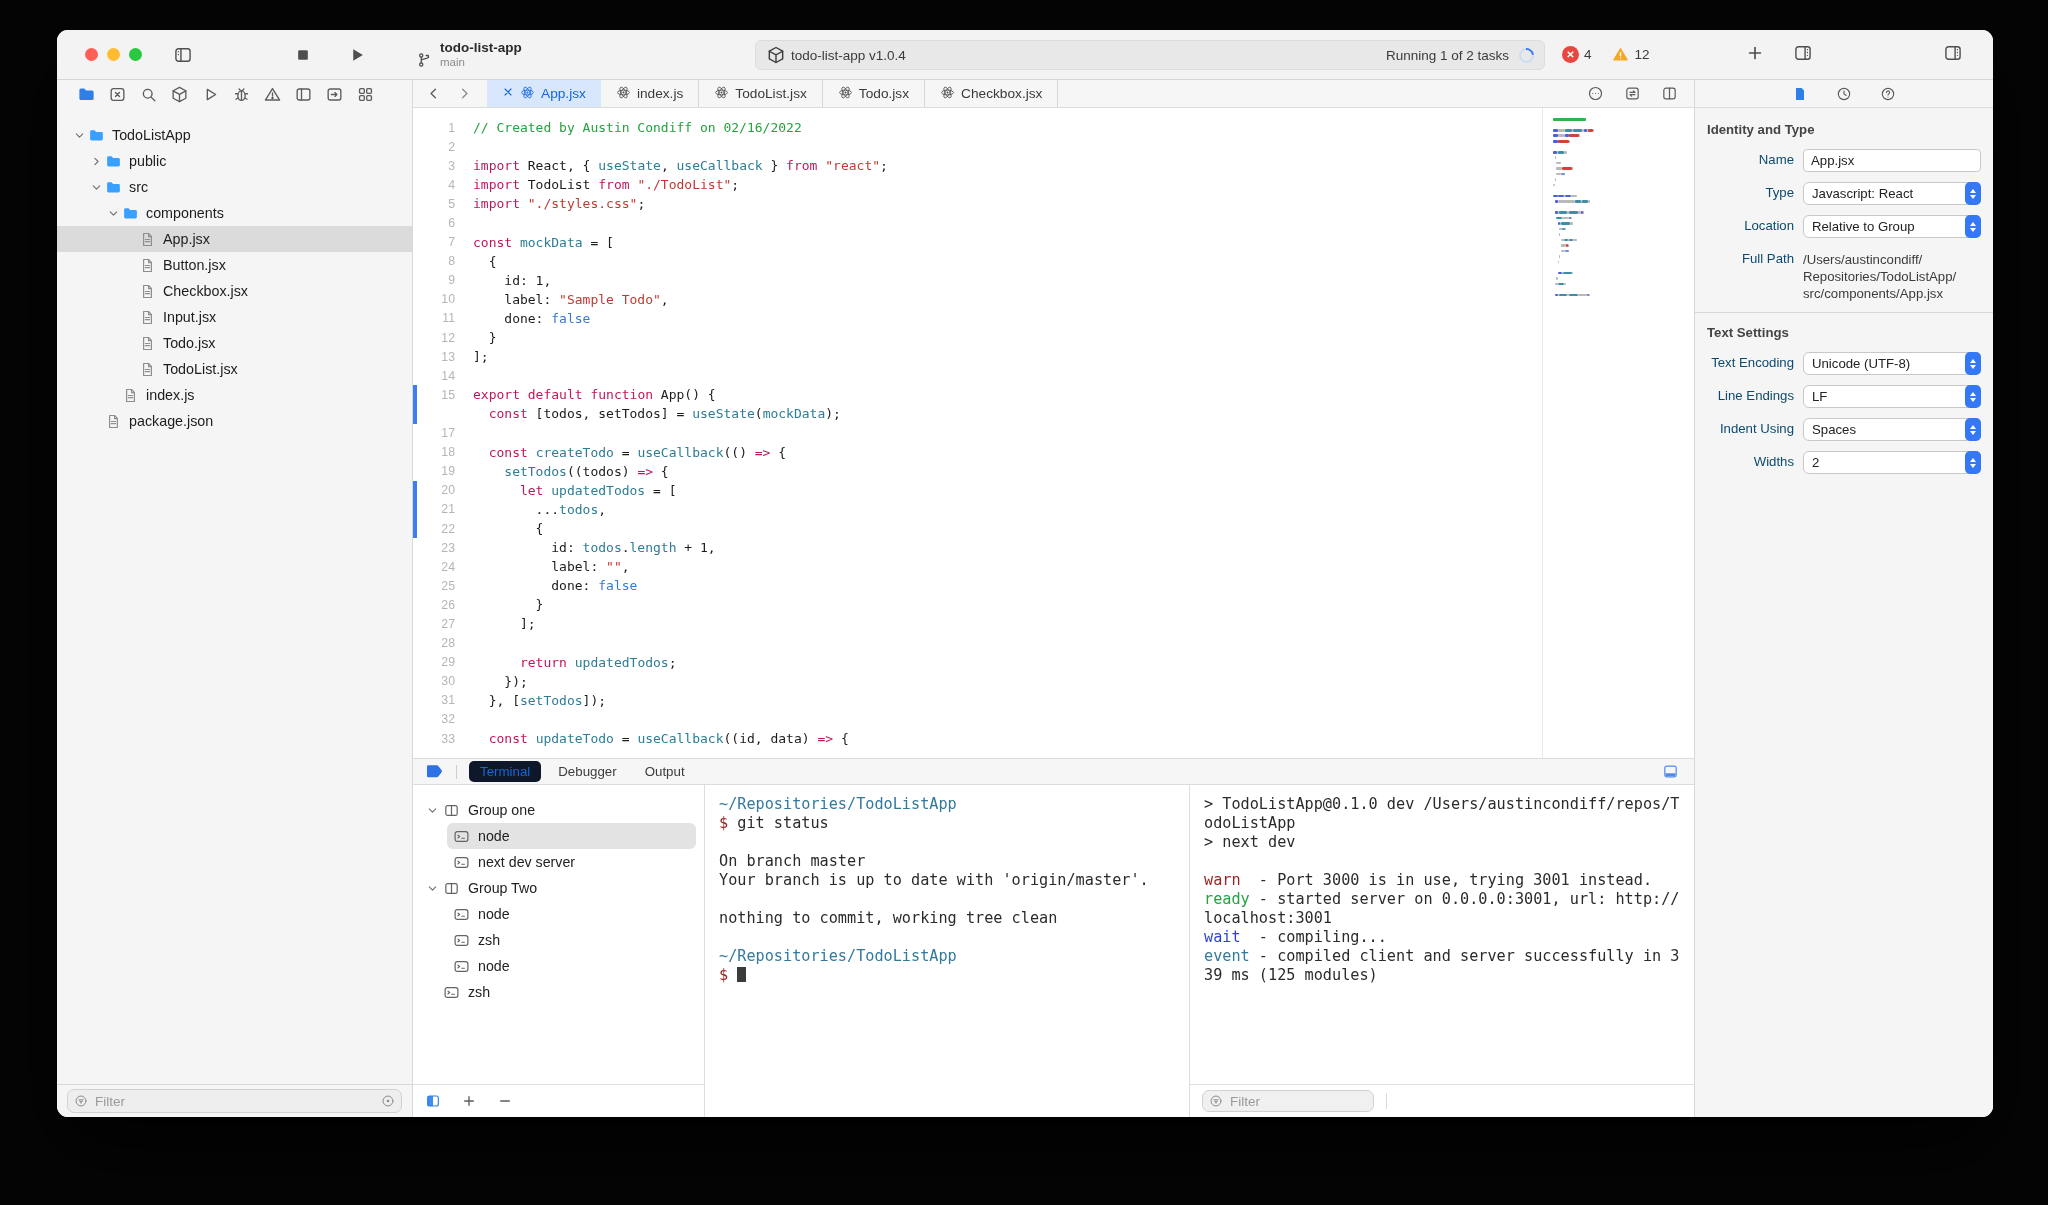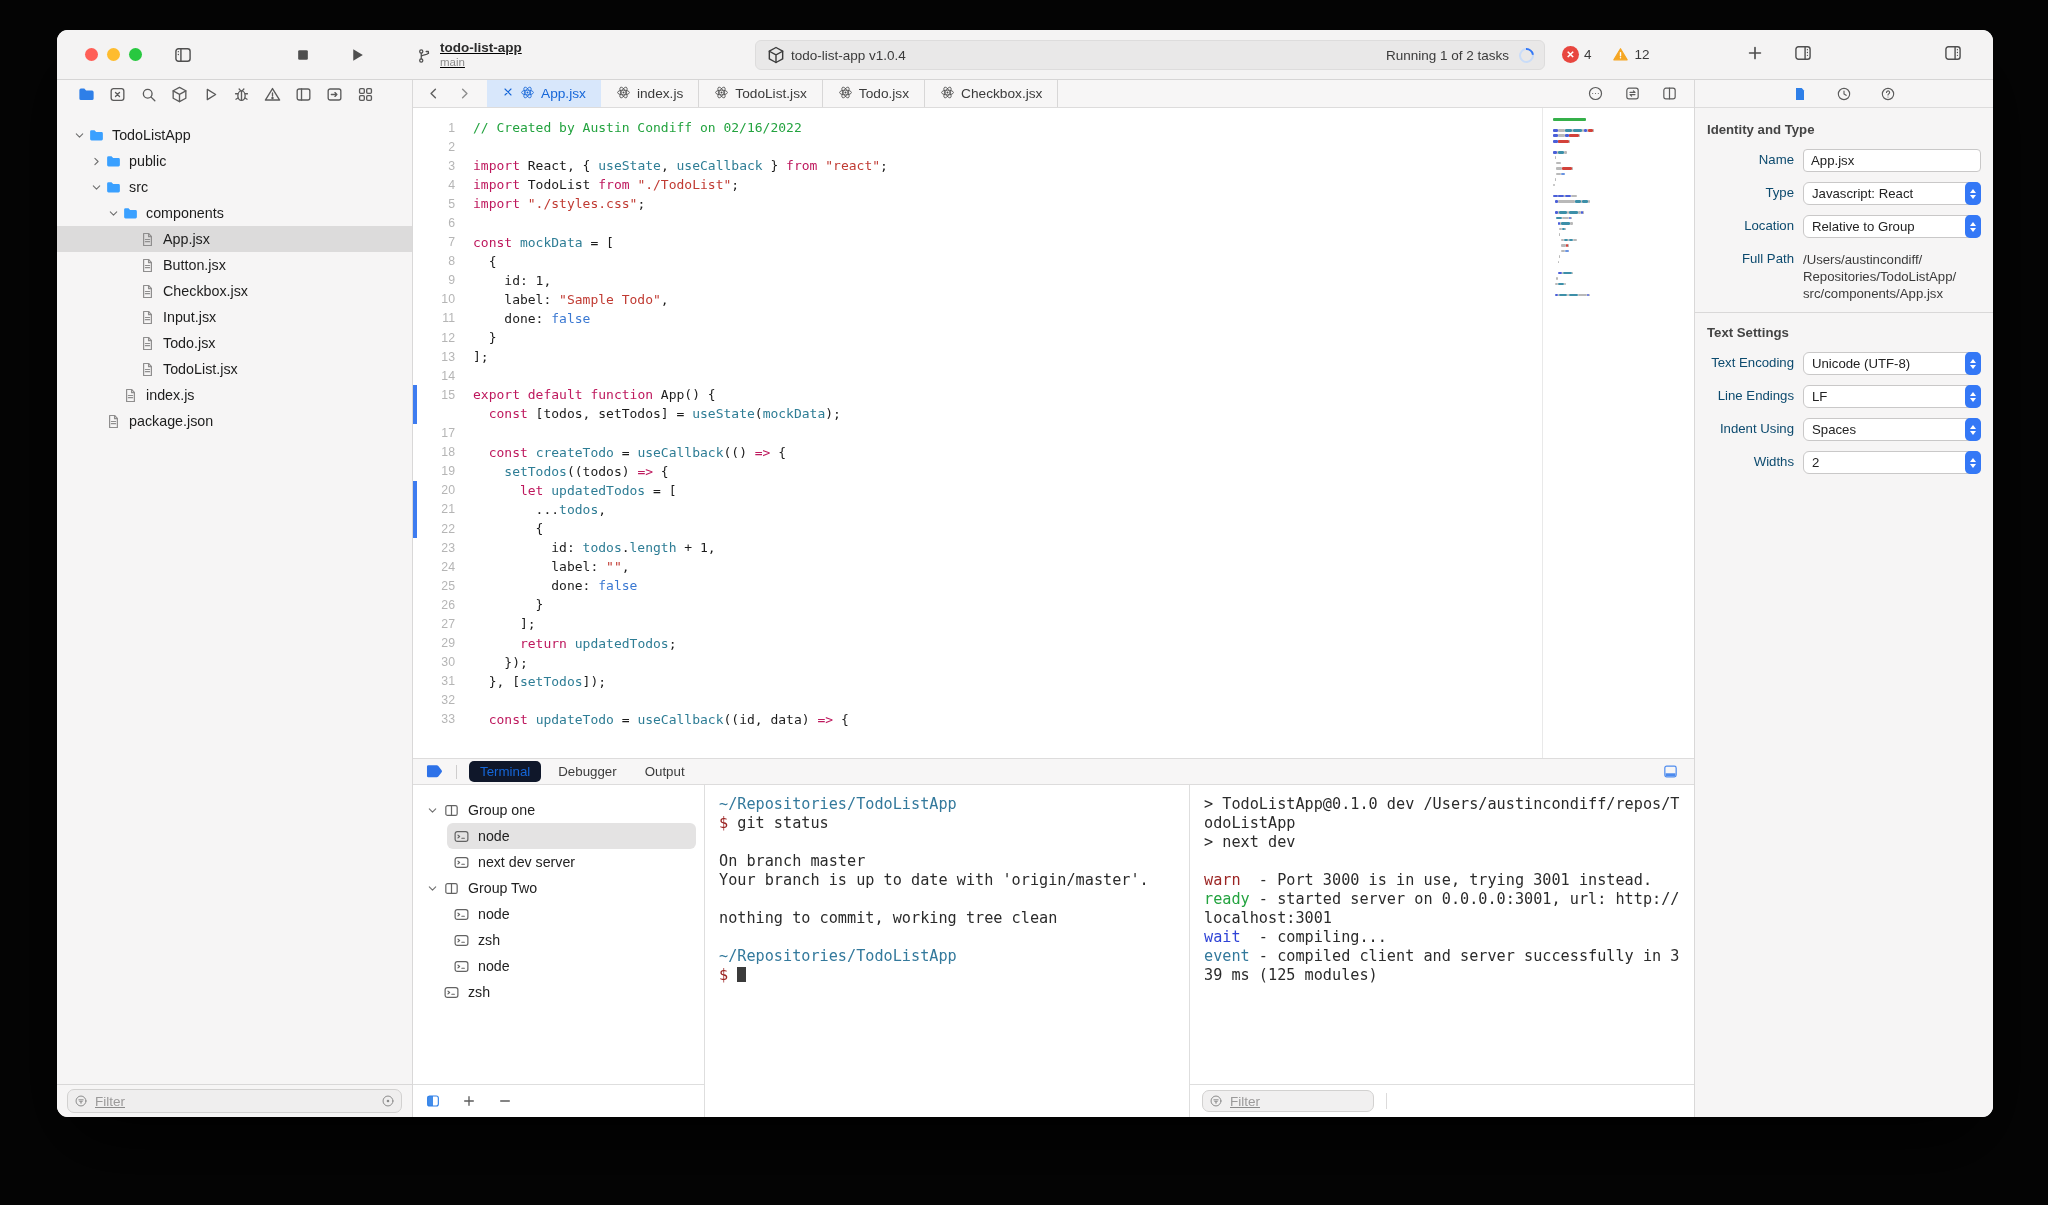--- a/index.html
+++ b/index.html
@@ -13,21 +13,21 @@
   .titlebar{height:50px;flex:0 0 auto;background:#f4f3f3;border-bottom:1px solid #d6d5d5;
             display:flex;align-items:center;position:relative;}
   .tb-left{width:343px;display:flex;align-items:center;padding-left:28px;flex:0 0 auto;}
   .light{width:13px;height:13px;border-radius:50%;margin-right:9px;}
   .l-red{background:#ff5f57}.l-yellow{background:#febc2e}.l-green{background:#28c840}
   .tb-ic{color:#4f4f4f;display:inline-flex;align-items:center;justify-content:center;}
   .tb-ic svg{width:20px;height:20px;}
   .tb-sidebar-toggle{margin-left:22px;}
   .tb-stop{margin-left:100px;}
   .tb-play{margin-left:34px;}
-  .tb-project{display:flex;align-items:center;margin-left:16px;text-decoration:underline;}
+  .tb-project{display:flex;align-items:flex-end;margin-left:16px;}
   .tb-project .tb-ic svg{width:18px;height:18px;margin-top:2px;}
   .tb-proj-text{margin-left:6px;line-height:1;}
   .tb-proj-name{font-size:13.5px;color:#2b2b2b;font-weight:700;}
   .tb-proj-branch{font-size:11.5px;color:#8b8b8b;margin-top:3px;}
   .scheme-pill{position:absolute;left:698px;top:10px;width:790px;height:30px;background:#e9e8e8;
                border:1px solid #dddcdc;border-radius:6px;display:flex;align-items:center;
                padding:0 10px;font-size:13.5px;color:#3b3b3b;}
   .pill-name{margin-left:5px;}
   .pill-status{margin-left:auto;margin-right:10px;}
   .spinner{width:15px;height:15px;border-radius:50%;border:2.5px solid #c9dcf8;border-top-color:#3478f6;
@@ -52,21 +52,21 @@
   .tree-row{height:26px;display:flex;align-items:center;font-size:14.3px;color:#1d1d1d;}
   .tree-row.selected{background:#dcdbdb;}
   .tw-chev{width:17px;display:inline-flex;justify-content:center;color:#6f6f6f;flex:0 0 auto;}
   .tw-chev svg{width:11px;height:11px;}
   .tw-ic{display:inline-flex;margin-right:7px;flex:0 0 auto;}
   .tw-ic.folder{color:#3aa0ff;}
   .tw-ic.file{color:#8f8e8e;}
   .tw-ic svg{width:17px;height:17px;}
   .sb-footer{height:33px;flex:0 0 auto;border-top:1px solid #d9d8d8;display:flex;align-items:center;padding:0 10px;}
   .filter-field{flex:1;height:24px;border:1px solid #d2d1d0;background:#efeeee;border-radius:7px;
-                display:flex;align-items:center;padding:0 6px;color:#8a8a8a;text-decoration:underline;}
+                display:flex;align-items:center;padding:0 6px;color:#8a8a8a;}
   .filter-field svg{width:14px;height:14px;flex:0 0 auto;}
   .filter-field input{flex:1;border:none;background:transparent;outline:none;font-size:13.5px;
                       color:#444;margin:0 5px;font-family:"Liberation Sans",sans-serif;min-width:0;}
   .filter-field input::placeholder{color:#9b9a9a;}
   
   .center{flex:1;display:flex;flex-direction:column;min-width:0;background:#fff;}
   .tabstrip{height:28px;flex:0 0 auto;background:#f7f6f6;border-bottom:1px solid #dddcdc;
             display:flex;align-items:stretch;}
   .ts-nav{display:flex;align-items:center;gap:18px;padding:0 16px 0 14px;color:#8e8e8e;}
   .ts-nav .back{color:#5f5f5f;}
@@ -658,20 +658,24 @@
             </div>
             <div class="crow">
               <span class="ln">26</span>
               <span class="lc"><span class="tk-pl">        }</span></span>
             </div>
             <div class="crow">
               <span class="ln">27</span>
               <span class="lc"><span class="tk-pl">      ];</span></span>
             </div>
             <div class="crow">
+              <span class="ln">28</span>
+              <span class="lc"></span>
+            </div>
+            <div class="crow">
               <span class="ln">29</span>
               <span class="lc"><span class="tk-pl">      </span><span class="tk-kw">return</span><span class="tk-pl"> </span><span class="tk-id">updatedTodos</span><span class="tk-pl">;</span></span>
             </div>
             <div class="crow">
               <span class="ln">30</span>
               <span class="lc"><span class="tk-pl">    });</span></span>
             </div>
             <div class="crow">
               <span class="ln">31</span>
               <span class="lc"><span class="tk-pl">  }, [</span><span class="tk-id">setTodos</span><span class="tk-pl">]);</span></span>

